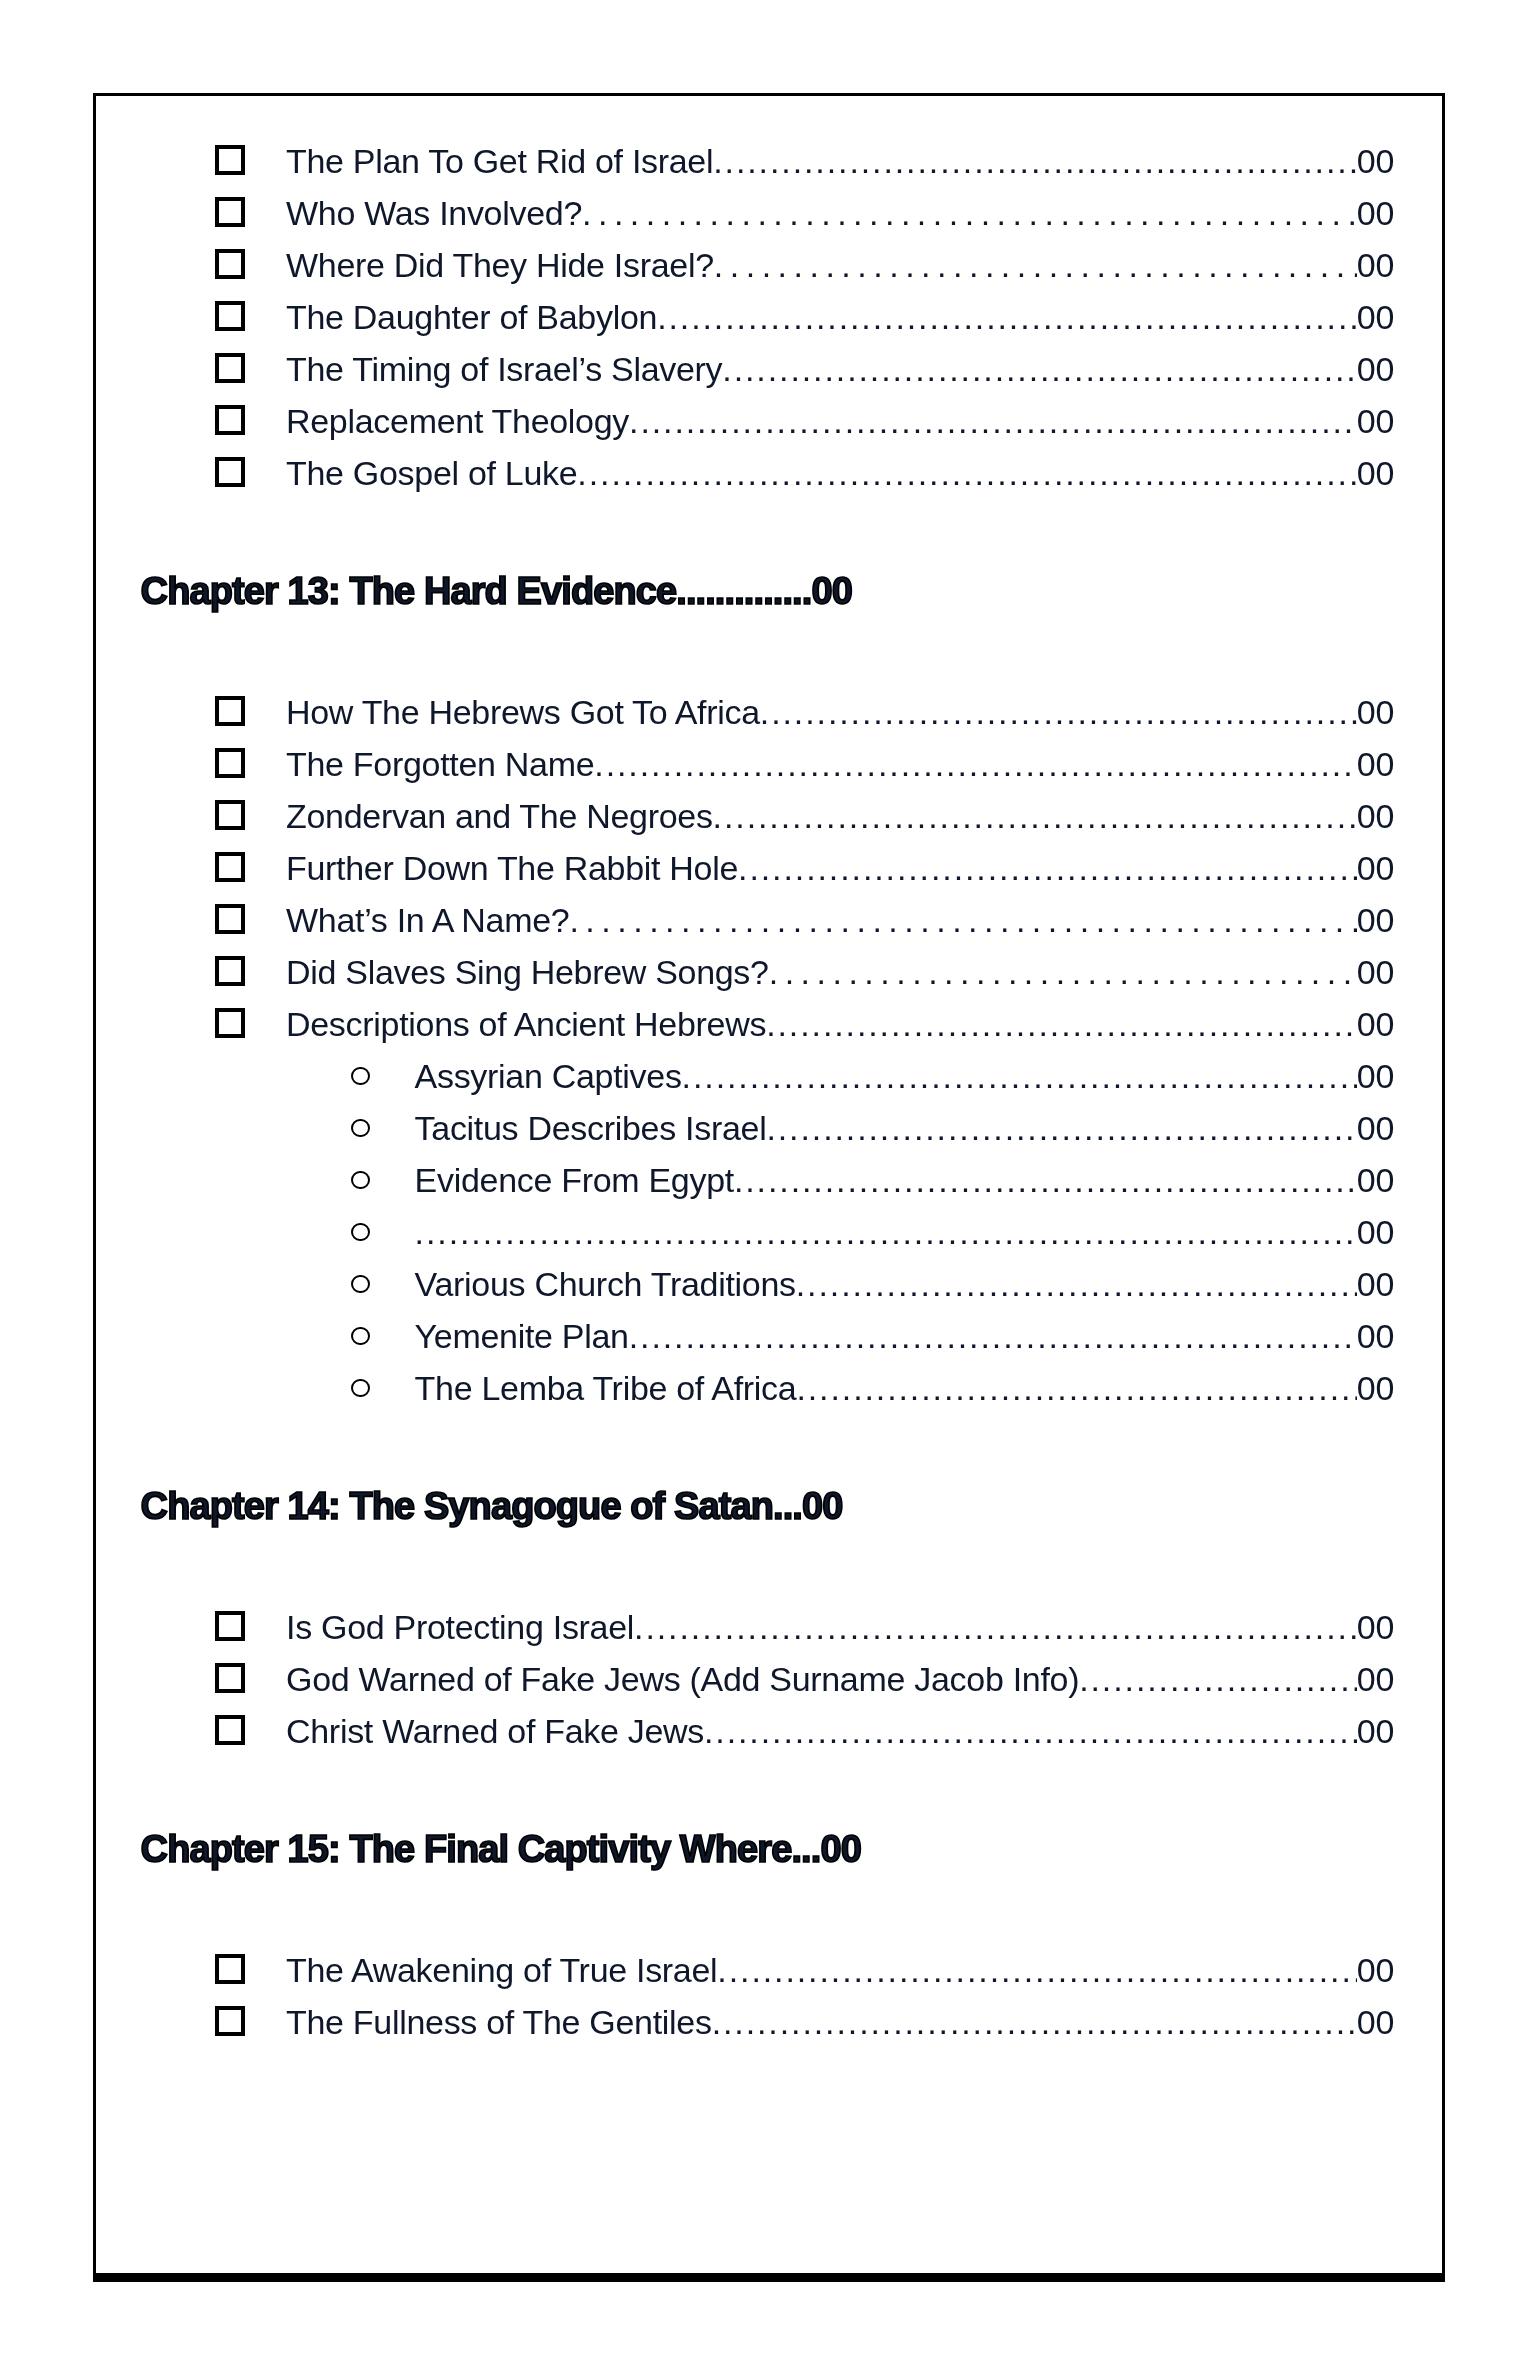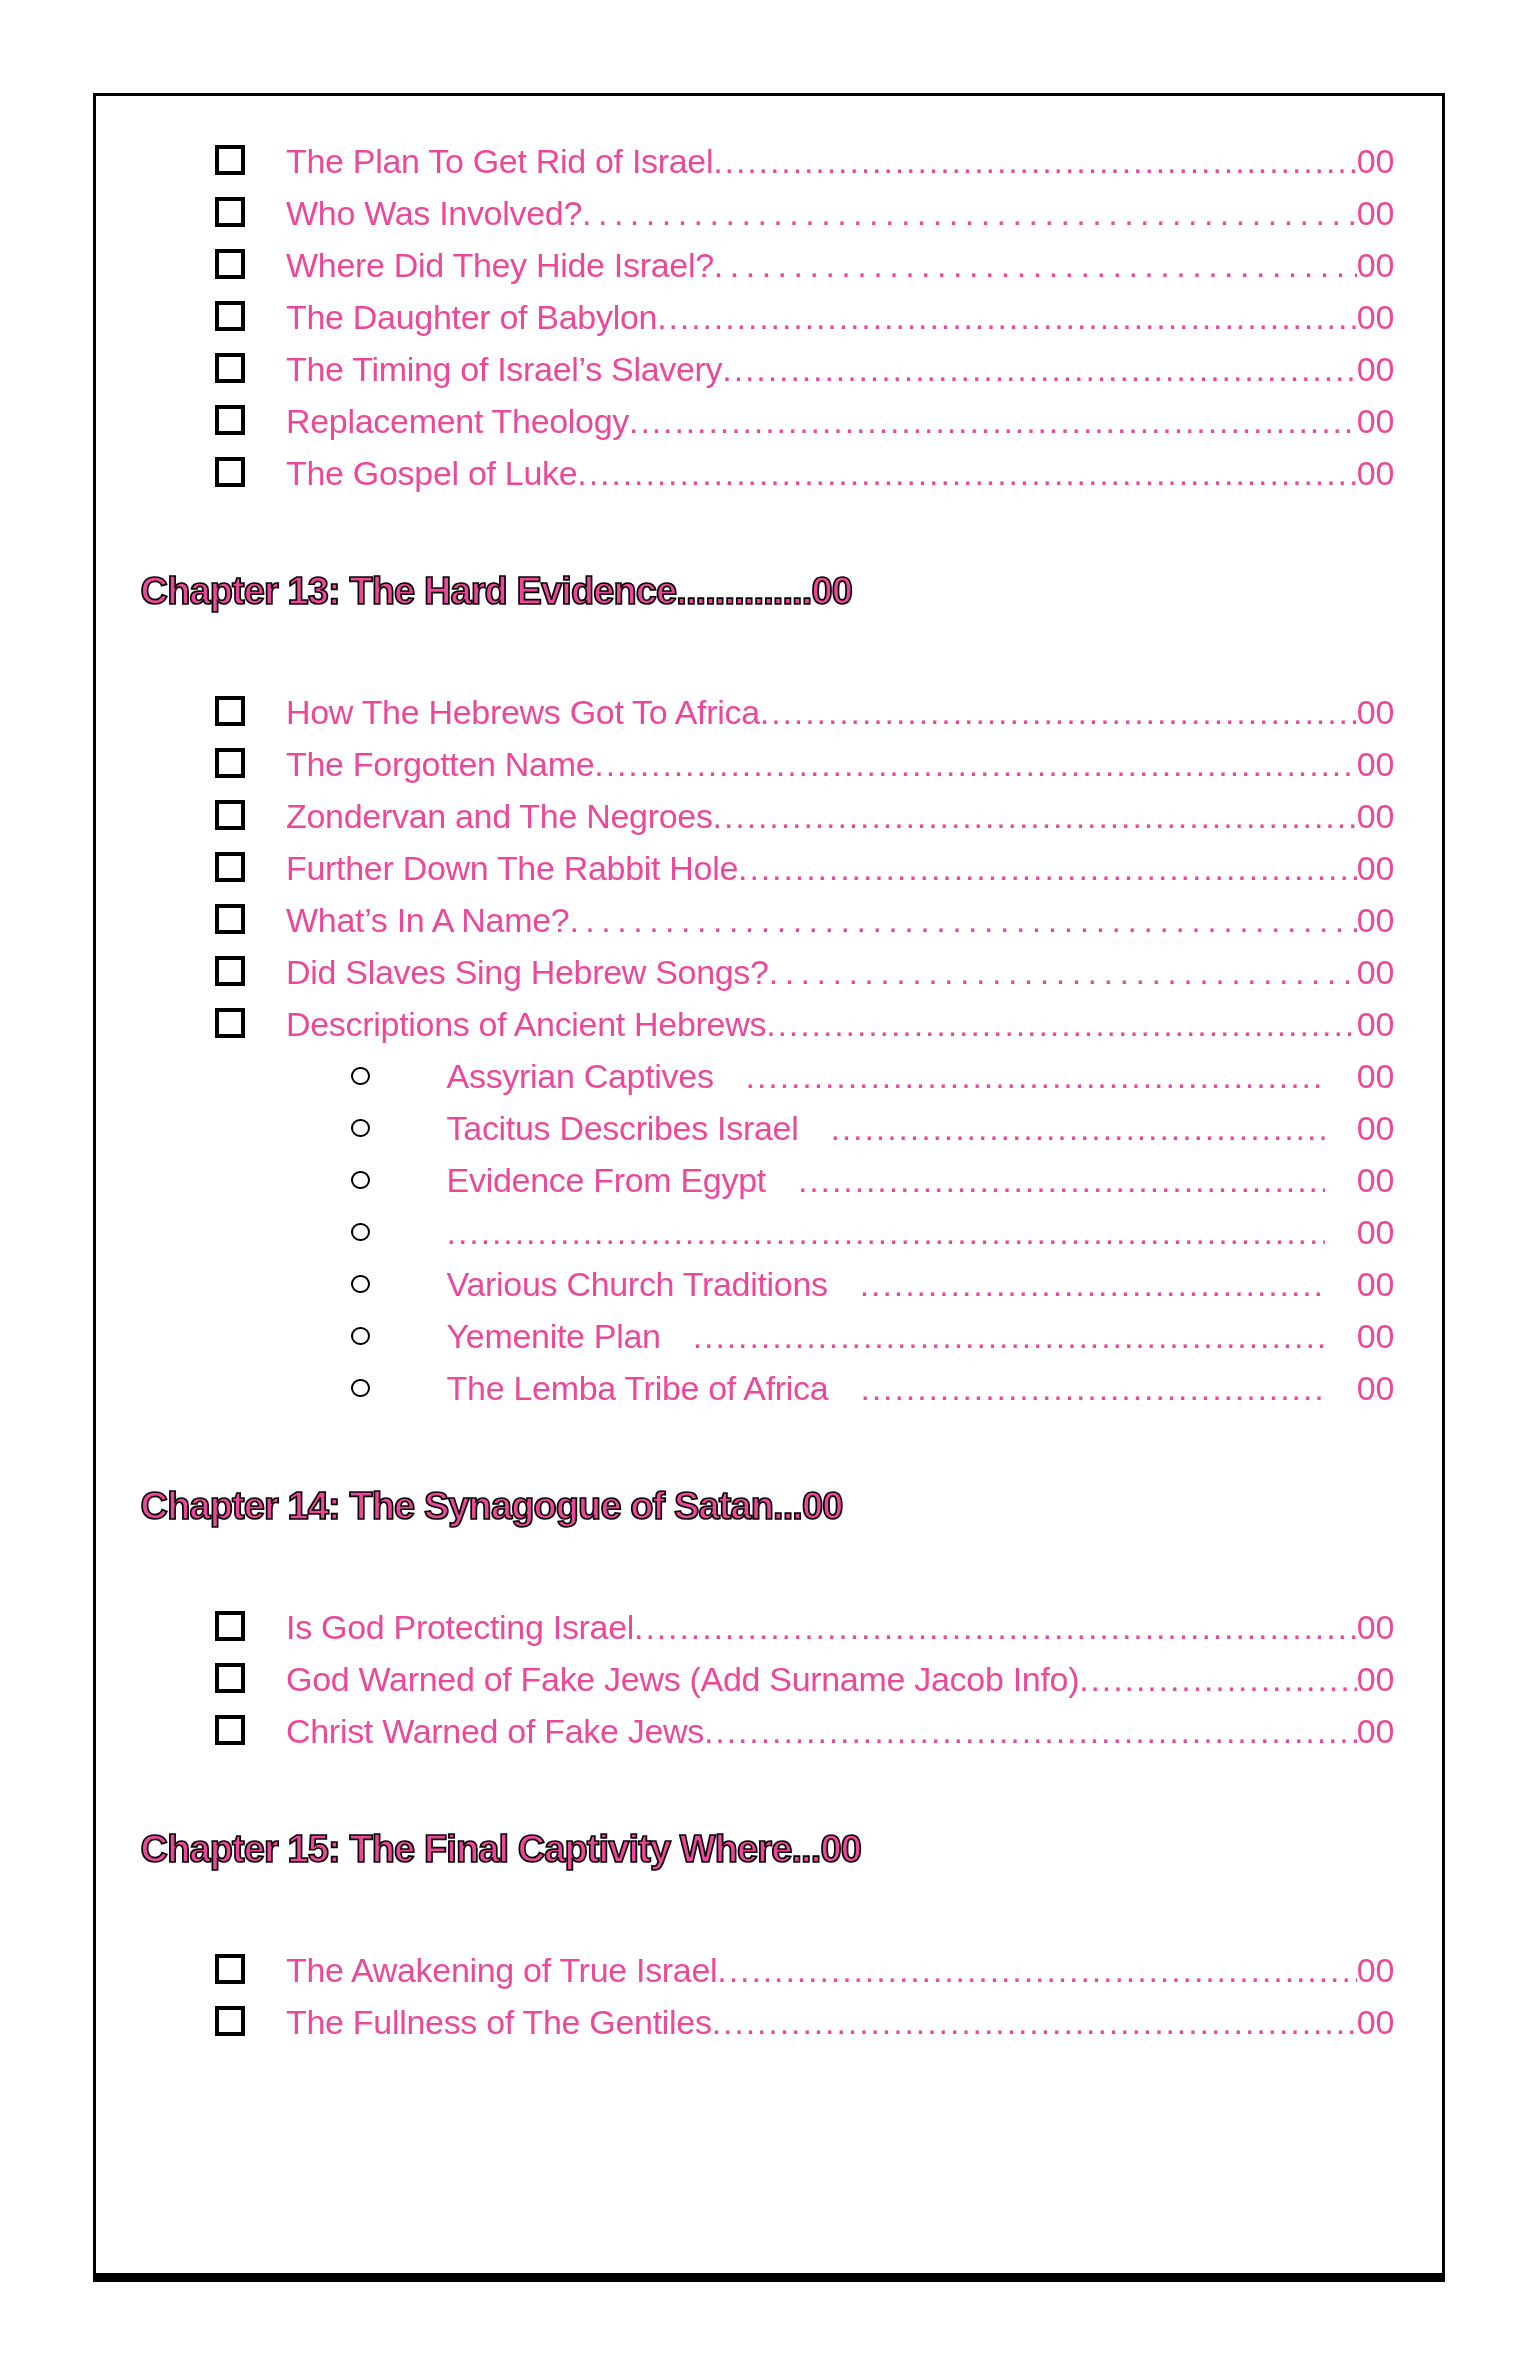--- a/index.html
+++ b/index.html
@@ -1,21 +1,21 @@
 <!DOCTYPE html>
 <html style="font-size:15px"><head>
 <meta charset="utf-8">
 <style>
   html, body { margin: 0; padding: 0; background: #ffffff; }
   .canvas {
     position: relative;
     width: 1538px;
     height: 2377px;
     background: #ffffff;
-    color: #ec4899;
+    color: #0f172a;
     font-family: "Liberation Sans", sans-serif;
   }
   .sheet {
     position: absolute;
     left: 93px;
     top: 93px;
     width: 1352px;
     height: 2189px;
     box-sizing: border-box;
     border: 3.7px solid #000000;
@@ -28,21 +28,21 @@
   .row {
     display: flex;
     align-items: baseline;
     height: 52px;
     font-size: 34px;
     line-height: 52px;
     letter-spacing: -0.3px;
     white-space: nowrap;
   }
   .row.l1 { padding-left: 93px; }
-  .row.l2 { padding-left: 229px; gap: 32px; }
+  .row.l2 { padding-left: 229px; }
   .cb {
     flex: 0 0 auto;
     width: 30px; height: 30px;
     box-sizing: border-box;
     border: 4.7px solid #000000;
     align-self: center;
     margin-right: 41px;
     margin-top: -1.9px;
   }
   .circ {

